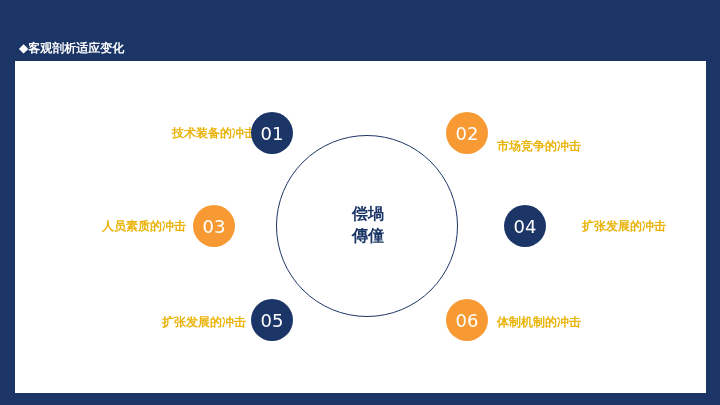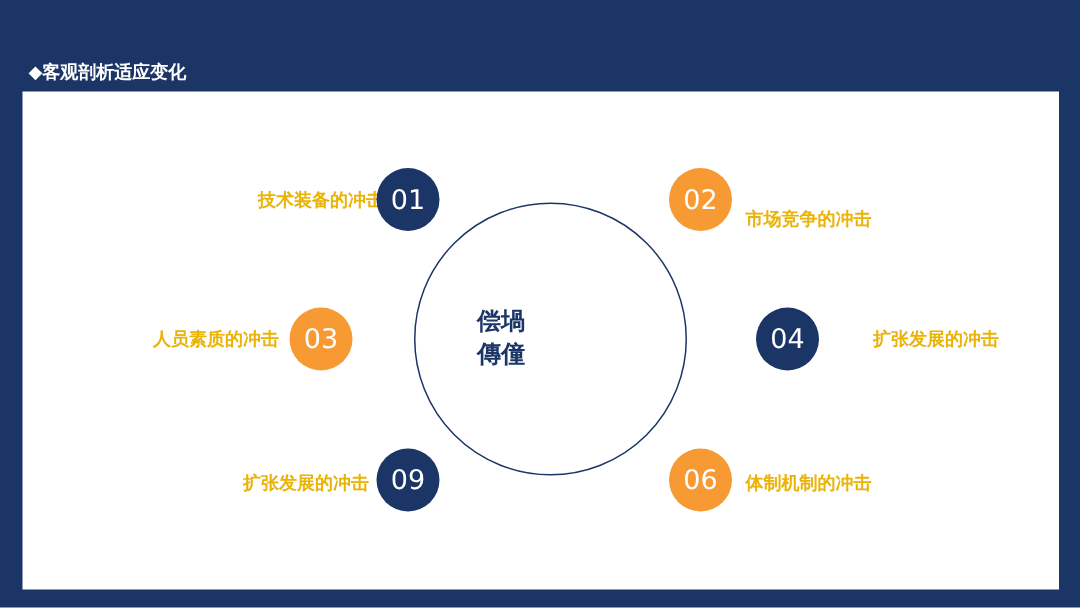--- a/index.html
+++ b/index.html
@@ -3,21 +3,21 @@
 <meta charset="utf-8">
 <style>
   html, body { margin:0; padding:0; }
   body { width:720px; height:405px; background:#1b3566; position:relative; overflow:hidden;
          font-family:"DejaVu Sans", "Liberation Sans", sans-serif; }
   .title { position:absolute; left:19px; top:38px; color:#ffffff; font-size:12px; font-weight:bold;
            line-height:20px; white-space:nowrap; }
   .panel { position:absolute; left:15px; top:61px; width:691px; height:332px; background:#ffffff; }
   .big { position:absolute; left:276px; top:135px; width:182px; height:182px; border:1.6px solid #1b3566;
          border-radius:50%; box-sizing:border-box; }
-  .center-text { position:absolute; left:318px; top:203px; width:100px; text-align:left; color:#1b3566;
+  .center-text { position:absolute; left:318px; top:203px; width:100px; text-align:center; color:#1b3566;
                  font-size:16px; font-weight:bold; line-height:22px; }
   .dot { position:absolute; width:42px; height:42px; border-radius:50%; color:#fff; font-weight:normal;
          font-size:18px; display:flex; align-items:center; justify-content:center; }
   .navy { background:#1b3566; }
   .orange { background:#f79a33; }
   .label { position:absolute; font-size:12px; font-weight:bold; color:#eab308; white-space:nowrap; line-height:16px; }
   .label.right { text-align:right; }
 </style>
 </head>
 <body>
@@ -38,16 +38,16 @@
 <div class="dot orange" style="left:446px; top:112px;">02</div>
 <div class="label" style="left:497px; top:138px;">市场竞争的冲击</div>
 
 <div class="label right" style="right:534px; top:218px;">人员素质的冲击</div>
 <div class="dot orange" style="left:193px; top:205px;">03</div>
 
 <div class="dot navy" style="left:504px; top:205px;">04</div>
 <div class="label" style="left:582px; top:218px;">扩张发展的冲击</div>
 
 <div class="label right" style="right:474px; top:314px;">扩张发展的冲击</div>
-<div class="dot navy" style="left:251px; top:299px;">09</div>
+<div class="dot navy" style="left:251px; top:299px;">05</div>
 
 <div class="dot orange" style="left:446px; top:299px;">06</div>
 <div class="label" style="left:497px; top:314px;">体制机制的冲击</div>
 
 </body></html>

